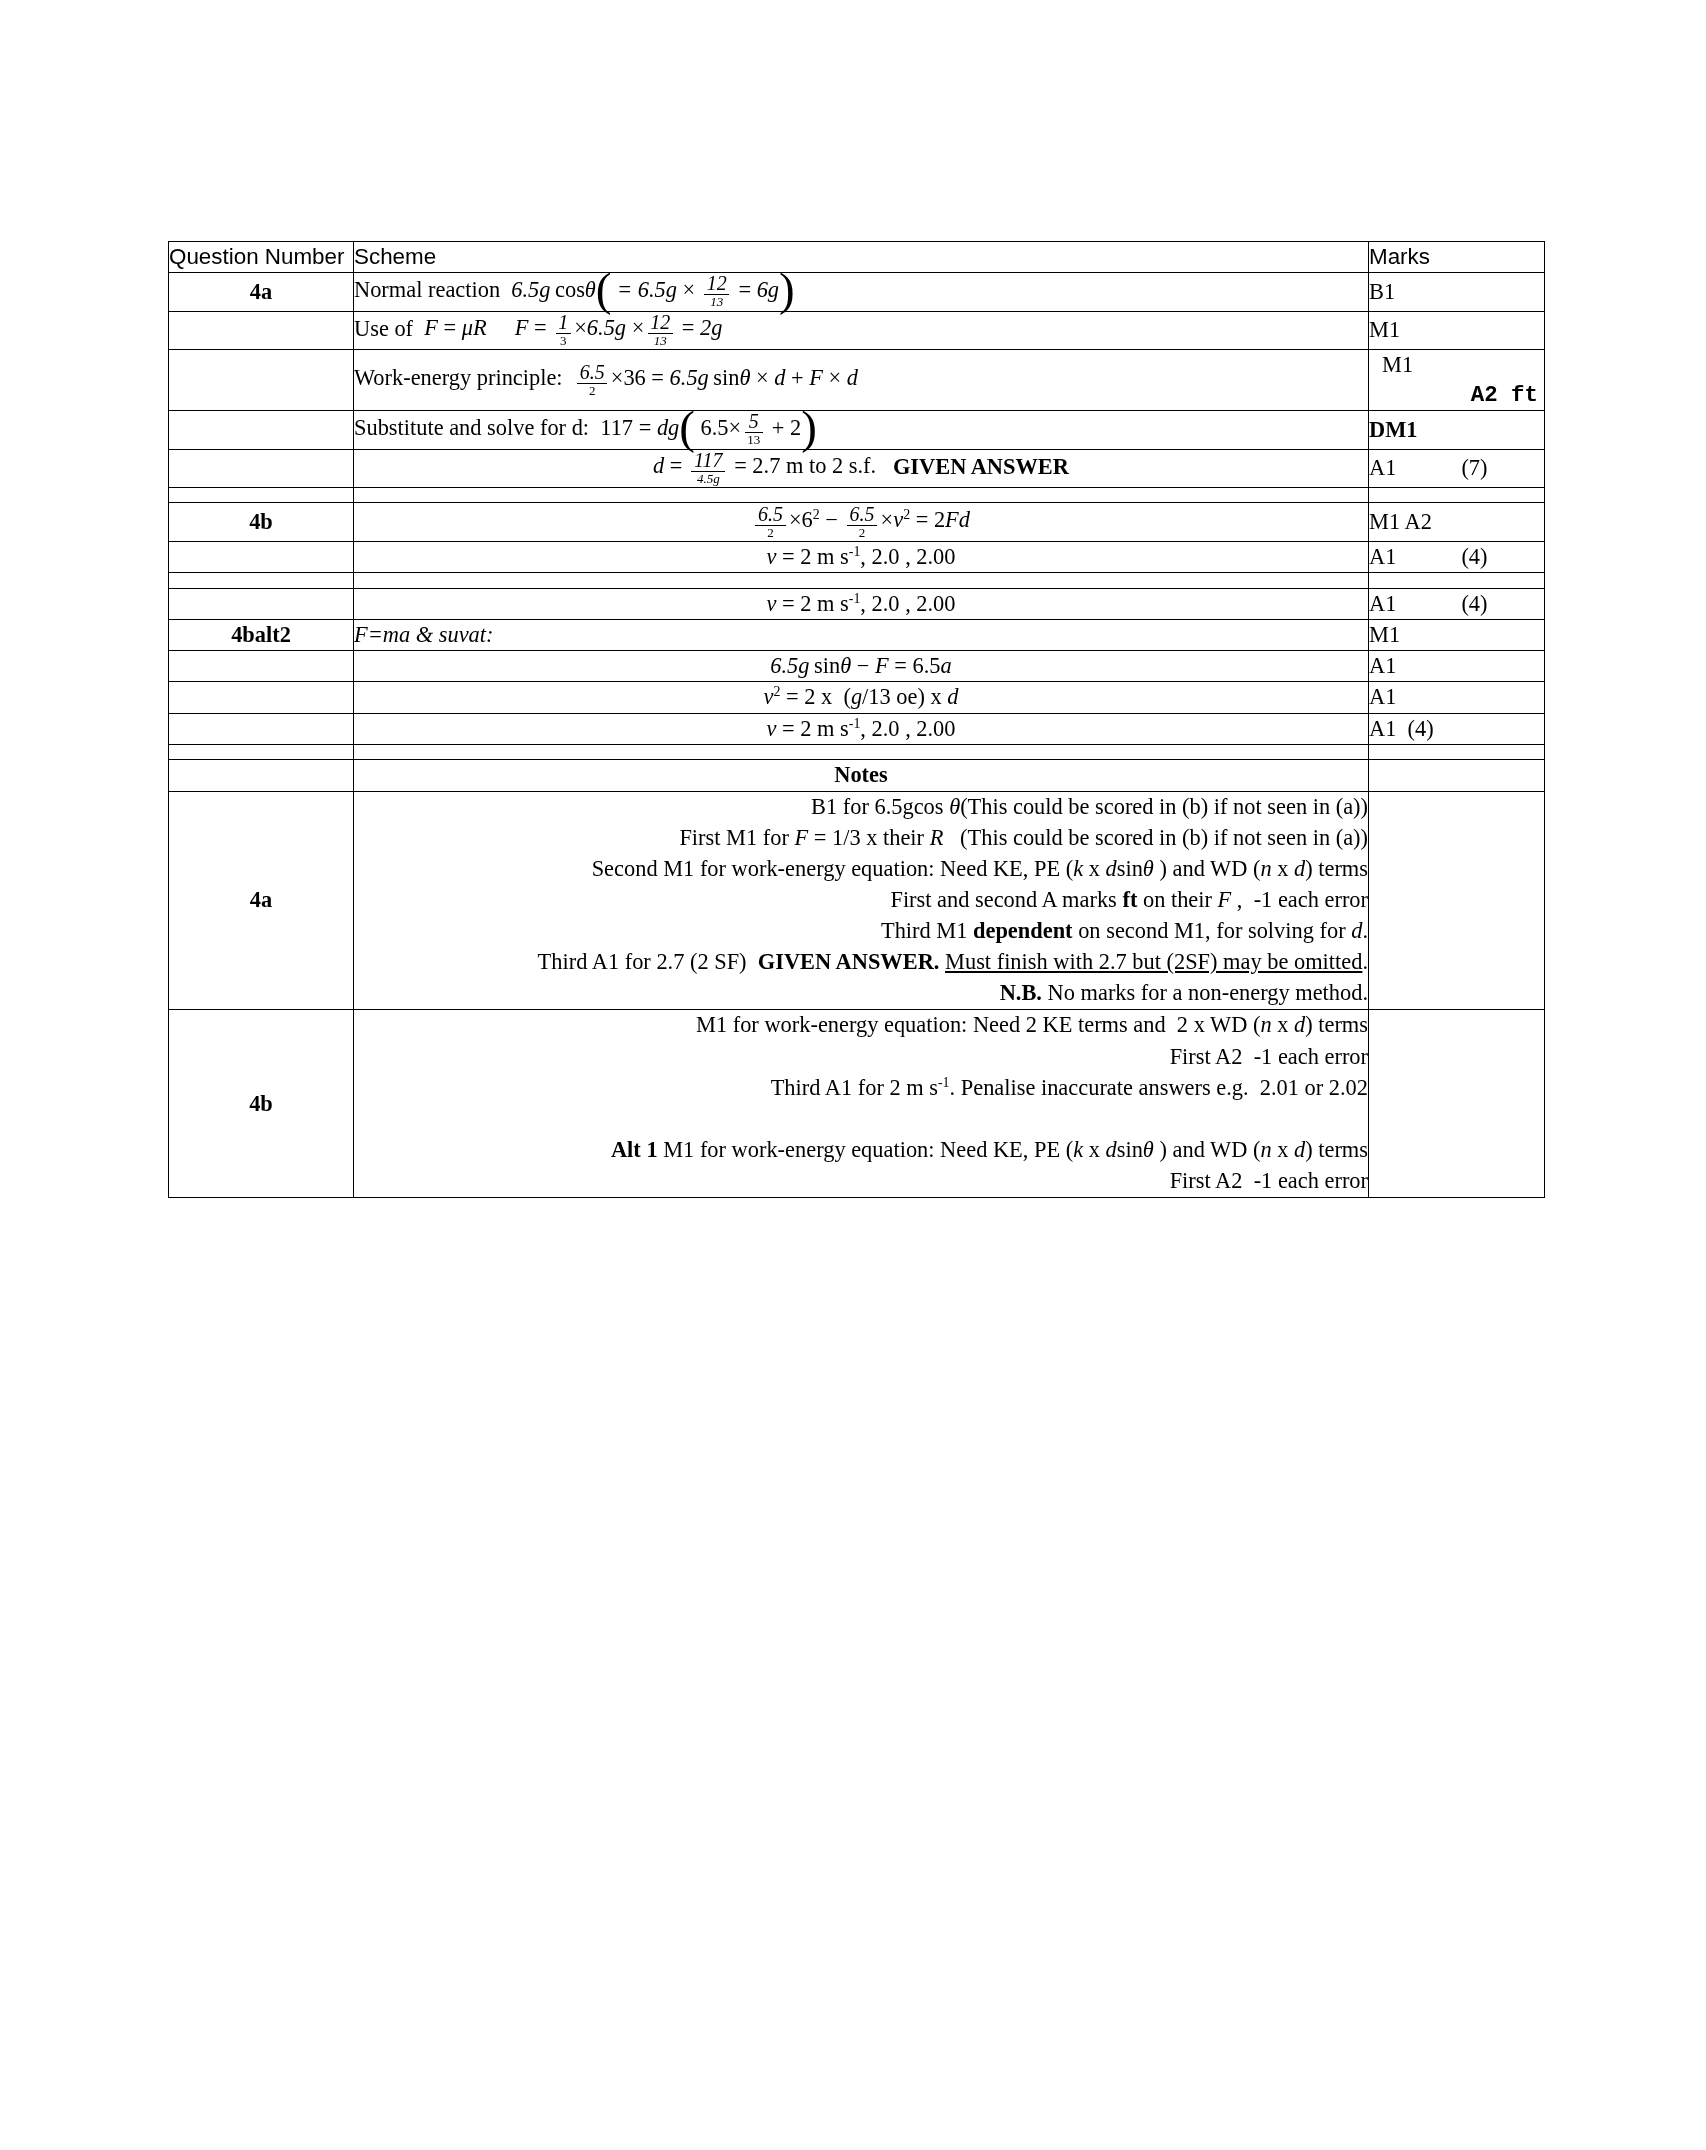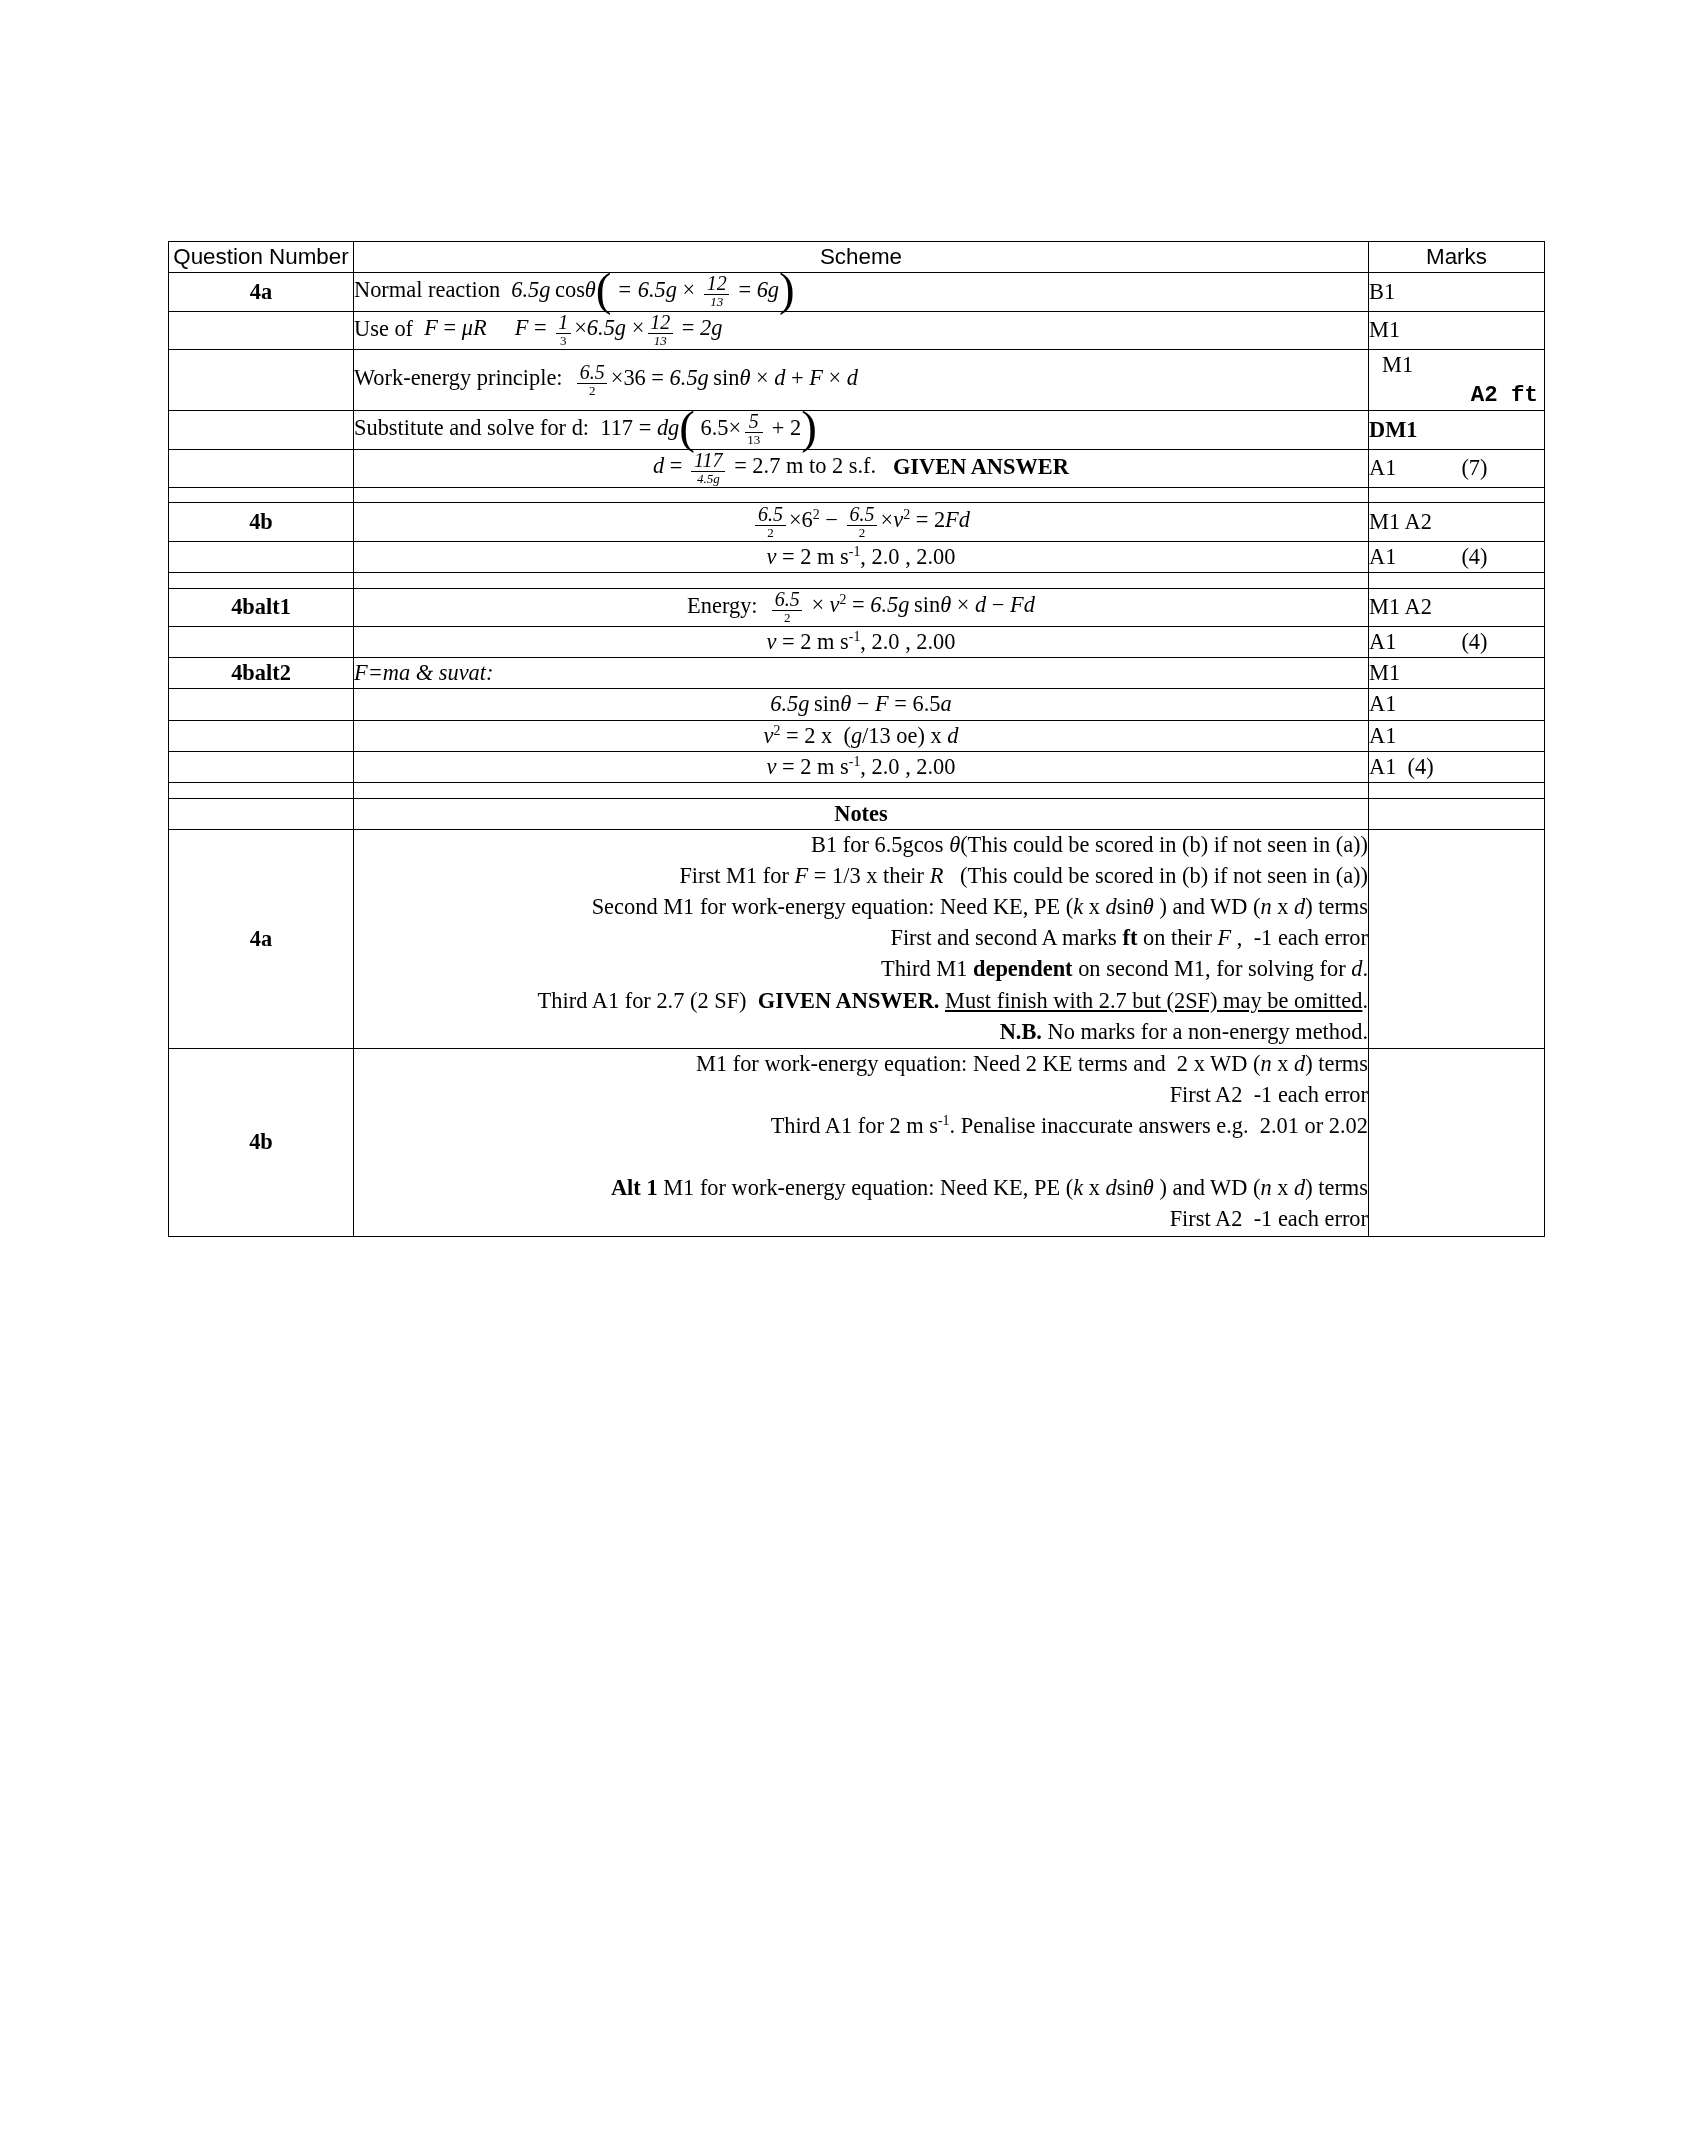--- a/index.html
+++ b/index.html
@@ -36,21 +36,21 @@
     line-height: 1.35;
   }
   col.c-q  { width: 185px; }
   col.c-s  { width: 1015px; }
   col.c-m  { width: 176px; }
 
   .cellpad { padding: 7.7px 11.2px; }
   .ctr { text-align: center; margin-top: 19px; }
   .lft { text-align: left; }
   .bold { font-weight: bold; }
-  .hdr { text-align: center; font-family: "Liberation Sans", sans-serif; font-size: 21.5px; }
+  .hdr { font-family: "Liberation Sans", sans-serif; font-size: 21.5px; }
   .qnum { text-align: center; font-weight: bold; font-size: 22.4px; }
   .marks { text-align: left; padding-left: 13px; font-size: 22.4px; }
   .marks .r { display: inline-block; margin-left: 65px; }
   .empty-row td { height: 14.6px; }
 
   
   .it { font-style: italic; }
   .frac {
     display: inline-block;
     vertical-align: middle;
@@ -182,30 +182,20 @@
           <span>A1</span><span class="r">(4)</span>
         </td>
       </tr>
 
       <tr class="empty-row">
         <td></td>
         <td></td>
         <td></td>
       </tr>
 
-      <tr>
-        <td class="cellpad qnum">4balt1</td>
-        <td class="cellpad ctr">
-          <span>Energy:</span>
-          <span>
-            &nbsp;<span class="frac"><span class="num it">6.5</span><span class="den">2</span></span> × <span class="it">v</span><sup class="s">2</sup> = <span class="it">6.5g</span> sin<span class="it">θ</span> × <span class="it">d</span> − <span class="it">Fd</span>
-          </span>
-        </td>
-        <td class="cellpad marks">M1 A2</td>
-      </tr>
 
       <tr>
         <td class="cellpad qnum"></td>
         <td class="cellpad ctr">
           <span>
             <span class="it">v</span> = 2 m s<sup class="s">-1</sup>, 2.0 , 2.00
           </span>
         </td>
         <td class="cellpad marks">
           <span>A1</span><span class="r">(4)</span>

